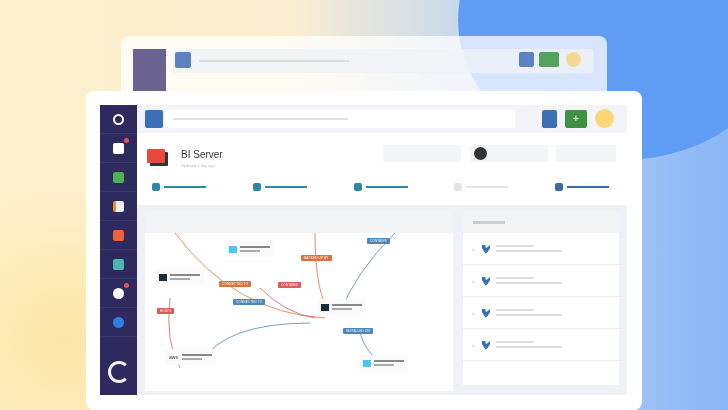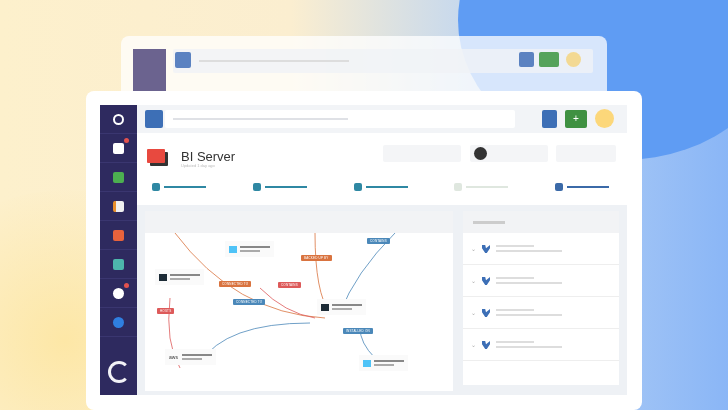--- a/index.html
+++ b/index.html
@@ -14,21 +14,21 @@
 .sidebar{position:absolute;left:14px;top:14px;width:37px;height:290px;background:#2e2a5f}
 .side-item{height:29px;display:flex;align-items:center;justify-content:center;border-bottom:1px solid #3a3670;position:relative}
 .si{width:11px;height:11px;border-radius:2px}
 .badge{position:absolute;right:8px;top:4px;width:5px;height:5px;border-radius:50%;background:#e3524e}
 .logo{position:absolute;bottom:12px;left:8px;width:22px;height:22px;border-radius:50%;border:3px solid #f2f2f7;border-right-color:transparent}
 .topbar{position:absolute;left:51px;top:14px;width:490px;height:28px;background:#f2f4f7}
 .sq{position:absolute;width:18px;height:18px;border-radius:2px}
 .search{position:absolute;left:28px;top:5px;width:350px;height:18px;background:#fff;border-radius:2px}
 .search .line{position:absolute;left:8px;top:8px;width:175px;height:2px;background:#dfe1e6}
 .header{position:absolute;left:51px;top:42px;width:490px;height:70px}
-.title{position:absolute;left:44px;top:16px;font-size:13px;color:#333}
+.title{position:absolute;left:44px;top:16px;font-size:10px;color:#333}
 .sub{position:absolute;left:44px;top:30px;font-size:4px;color:#bbb}
 .card{position:absolute;top:12px;height:17px;background:#f4f5f7;border-radius:2px}
 .tabs{position:absolute;top:50px;left:0;width:490px}
 .tab{position:absolute;display:flex;align-items:center;gap:4px}
 .tab .dot{width:8px;height:8px;border-radius:2px}
 .tab .ln{width:42px;height:2px}
 .content{position:absolute;left:51px;top:114px;width:490px;height:190px;background:#eef1f5}
 .graph{position:absolute;left:8px;top:6px;width:308px;height:180px;background:#fff}
 .graph-head{height:22px;background:#f2f3f5}
 .side-panel{position:absolute;left:326px;top:6px;width:156px;height:174px;background:#fff}

